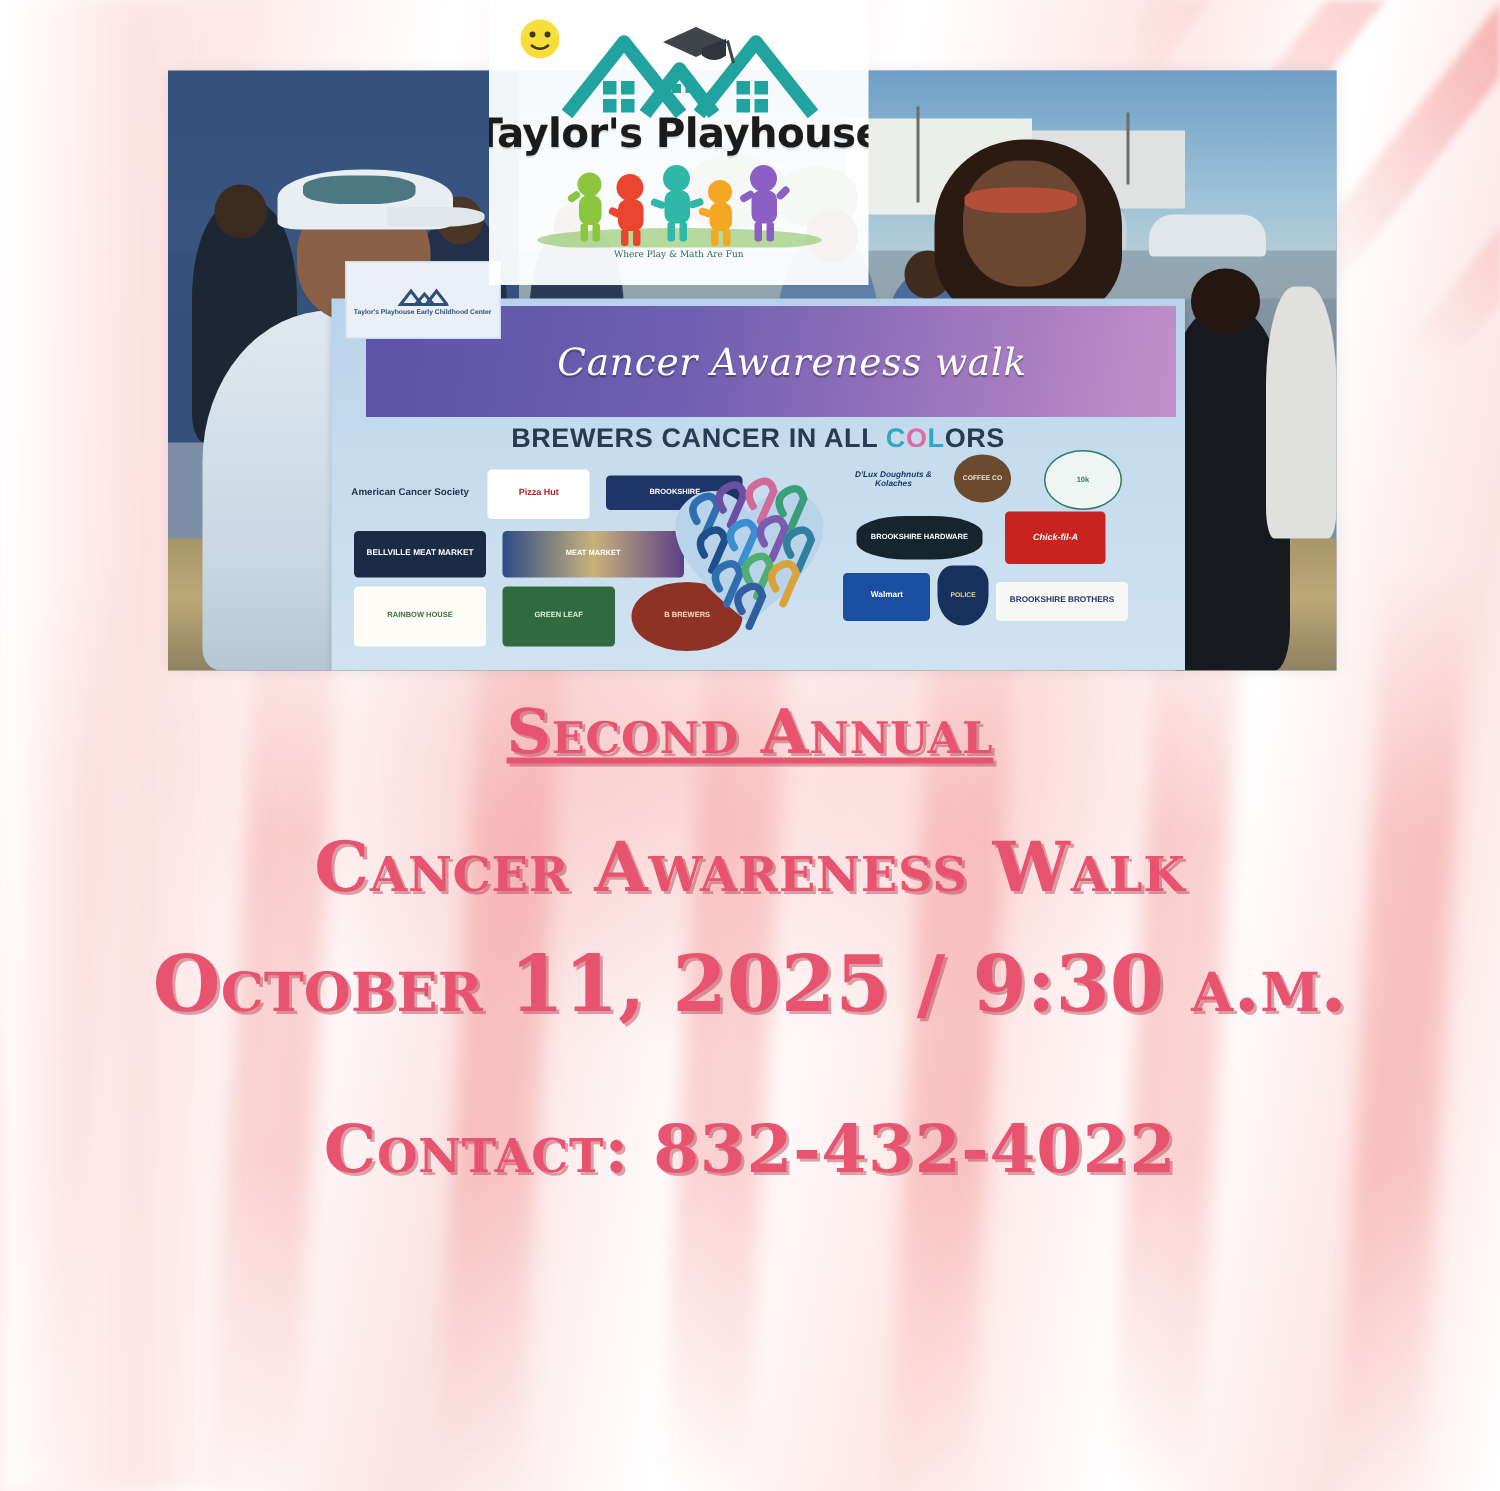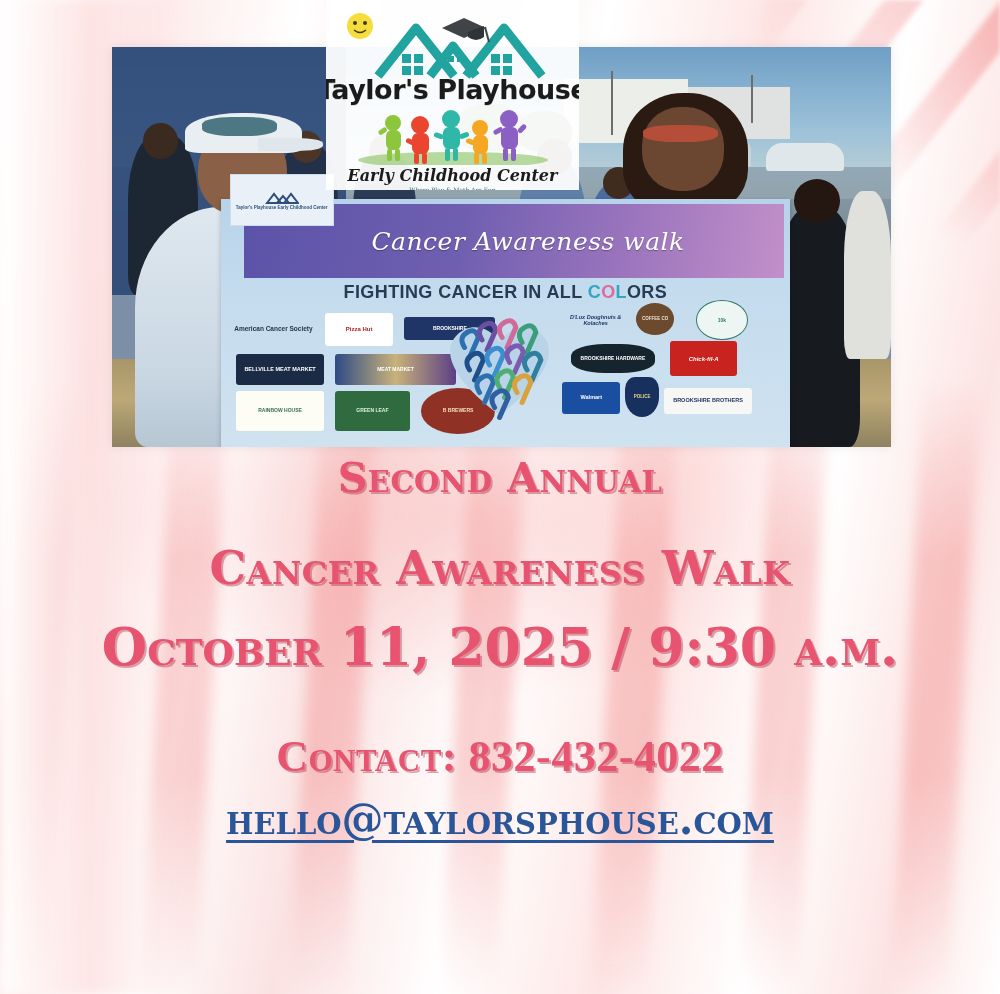--- a/index.html
+++ b/index.html
@@ -177,24 +177,24 @@
     font-family:"DejaVu Serif",serif;
     font-weight:700;
     font-variant:small-caps;
     color:#e8536f;
     text-shadow:2px 2px 0 rgba(176,60,80,.45);
     line-height:1.06;
     white-space:nowrap;
   }
   #line1,#line2{font-size:41px;letter-spacing:.5px;}
   #line1{margin-top:66px;}
-  #line2{margin-top:2px;}
+  #line2{margin-top:12px;text-decoration:underline;}
   #line3{font-size:46px;margin-top:44px;letter-spacing:.5px;}
   #line4{font-size:52px;margin-top:26px;letter-spacing:0px;}
-  #line5{font-size:44px;margin-top:60px;letter-spacing:.5px;font-family:Liberation Serif, serif;}
+  #line5{font-size:44px;margin-top:60px;letter-spacing:.5px;}
   #line6{
     font-family:"DejaVu Serif",serif;font-weight:700;font-variant:small-caps;
     font-size:42px;color:#2a5599;margin-top:14px;letter-spacing:0px;
     text-decoration:underline;text-decoration-thickness:3px;text-underline-offset:6px;
     white-space:nowrap;
   }
 </style>
 </head>
 <body>
 
@@ -255,21 +255,21 @@
       <div id="sign-logo-tile">
         <svg width="34" height="14" viewBox="0 0 34 14">
           <path d="M2 13 L9 4 L16 13 Z" fill="none" stroke="#2d4f7a" stroke-width="2"></path>
           <path d="M12 13 L18 6 L24 13 Z" fill="none" stroke="#2d4f7a" stroke-width="2"></path>
           <path d="M19 13 L26 4 L33 13 Z" fill="none" stroke="#2d4f7a" stroke-width="2"></path>
         </svg>
         <span style="font-size:4.5px;margin-top:1px;">Taylor's Playhouse Early Childhood Center</span>
       </div>
 
       <div id="sign-tagline">
-        <span>FIGHTING CANCER IN ALL </span><span class="hl">C</span><span class="hl2">O</span><span class="hl">L</span><span>ORS</span>
+        <span>BREWERS CANCER IN ALL </span><span class="hl">C</span><span class="hl2">O</span><span class="hl">L</span><span>ORS</span>
       </div>
 
       <div id="sponsors">
         <div class="spon" style="left:0%;top:0%;width:26%;height:28%;background:transparent;color:#24364d;font-size:6.5px;">American Cancer Society</div>
         <div class="spon" style="left:29%;top:2%;width:20%;height:24%;color:#b3201f;">Pizza Hut</div>
         <div class="spon" style="left:53%;top:5%;width:27%;height:16%;background:#1f3568;color:#fff;font-size:5px;">BROOKSHIRE</div>
         <div class="spon" style="left:2%;top:34%;width:26%;height:22%;background:#1b2a45;color:#fff;font-size:5.5px;">BELLVILLE MEAT MARKET</div>
         <div class="spon" style="left:32%;top:34%;width:36%;height:22%;background:linear-gradient(90deg,#2d4b86,#c9b27a,#5b3f86);color:#fff;font-size:5px;">MEAT MARKET</div>
         <div class="spon" style="left:2%;top:62%;width:26%;height:30%;background:#fdfdf6;color:#3a6f4a;font-size:5px;">RAINBOW HOUSE</div>
         <div class="spon" style="left:32%;top:62%;width:22%;height:30%;background:#2f6b3e;color:#dff0d8;font-size:5px;">GREEN LEAF</div>
@@ -383,25 +383,23 @@
               <rect x="153" y="20" width="17" height="22" rx="6"></rect>
             <rect x="145" y="22" width="10" height="5" rx="2.5" transform="rotate(-30 149 24)"></rect>
             <rect x="169" y="20" width="10" height="5" rx="2.5" transform="rotate(-45 173 22)"></rect>
             <rect x="155" y="41" width="5" height="13" rx="2"></rect>
               <rect x="163" y="41" width="5" height="13" rx="2"></rect>
           </g>
         </g>
       </svg>
     </div>
 
-    <div id="logo-sub">Early Childhood Center</div>
     <div id="logo-sub-tiny">Where Play &amp; Math Are Fun</div>
   </div>
 
   <div id="copy">
     <div class="hl-line" id="line2">Second Annual</div>
     <div class="hl-line" id="line3">Cancer Awareness Walk</div>
     <div class="hl-line" id="line4">October 11, 2025 / 9:30 a.m.</div>
     <div class="hl-line" id="line5">Contact: 832-432-4022</div>
-    <div id="line6">hello@taylorsphouse.com</div>
   </div>
 
 </div>
 
 </body></html>

